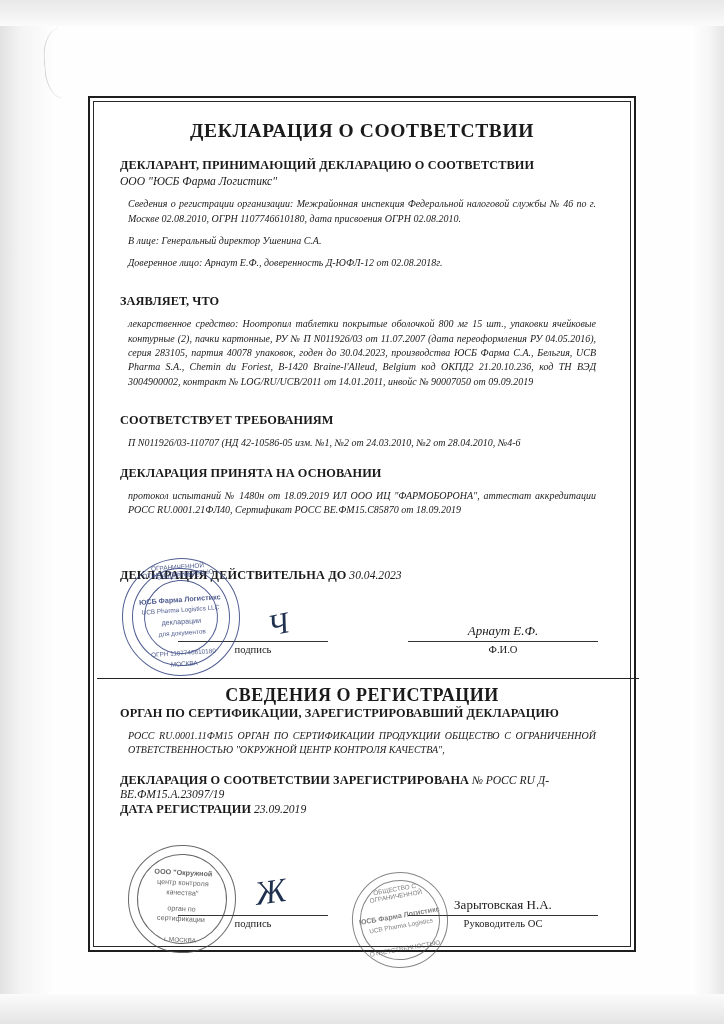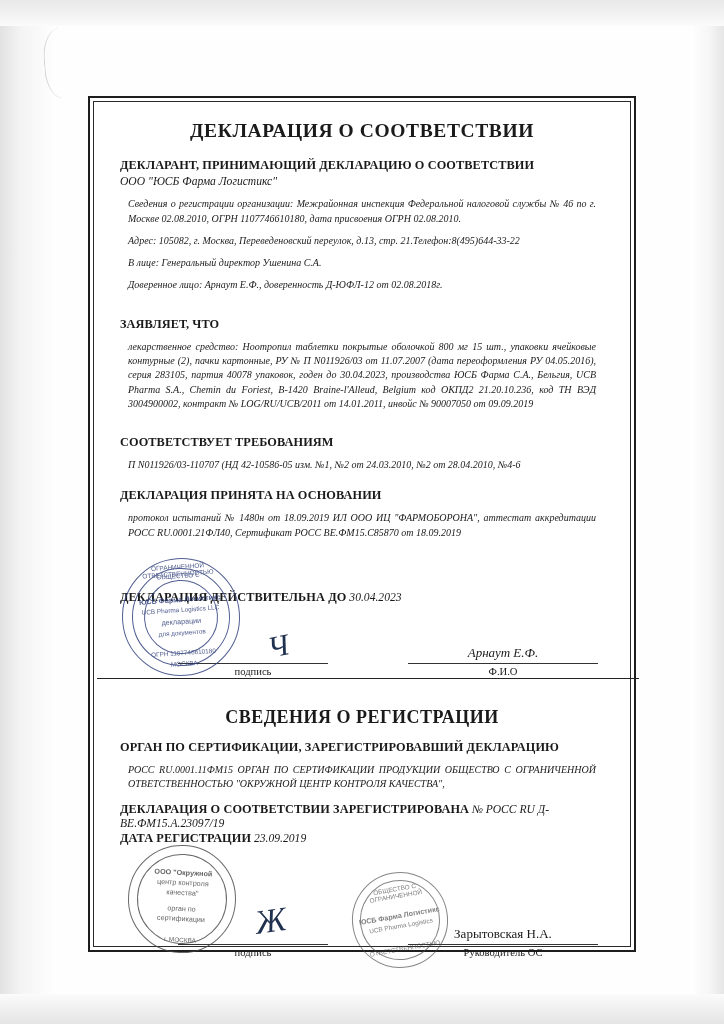--- a/index.html
+++ b/index.html
@@ -151,21 +151,21 @@
     font-style: italic;
     text-align: center;
   }
 
   .reg-title {
     text-align: center;
     font-size: 18px;
     font-weight: bold;
     letter-spacing: .5px;
     margin-top: 14px;
-    margin-bottom: 12px;
+    margin-bottom: 0;
   }
 
   
   .stamp {
     position: absolute;
     border-radius: 50%;
     pointer-events: none;
   }
   .stamp .ring-outer, .stamp .ring-inner {
     position: absolute;
@@ -210,21 +210,20 @@
 
   <div class="doc-frame">
     <div class="doc-inner">
 
       <div class="section">
         <div class="main-title">ДЕКЛАРАЦИЯ О СООТВЕТСТВИИ</div>
 
         <div class="block-head">ДЕКЛАРАНТ, ПРИНИМАЮЩИЙ ДЕКЛАРАЦИЮ О СООТВЕТСТВИИ</div>
         <div class="line">ООО "ЮСБ Фарма Логистикс"</div>
         <div class="para">Сведения о регистрации организации: Межрайонная инспекция Федеральной налоговой службы № 46 по г. Москве 02.08.2010, ОГРН 1107746610180, дата присвоения ОГРН 02.08.2010.</div>
-        <div class="para">Адрес: 105082, г. Москва, Переведеновский переулок, д.13, стр. 21.Телефон:8(495)644-33-22</div>
         <div class="para">В лице: Генеральный директор Ушенина С.А.</div>
         <div class="para">Доверенное лицо: Арнаут Е.Ф., доверенность Д-ЮФЛ-12 от 02.08.2018г.</div>
 
         <div class="spacer-16"></div>
 
         <div class="block-head">ЗАЯВЛЯЕТ, ЧТО</div>
         <div class="para">лекарственное средство: Ноотропил таблетки покрытые оболочкой 800 мг 15 шт., упаковки ячейковые контурные (2), пачки картонные, РУ № П N011926/03 от 11.07.2007 (дата переоформления РУ 04.05.2016), серия 283105, партия 40078 упаковок, годен до 30.04.2023, производства ЮСБ Фарма С.А., Бельгия, UCB Pharma S.A., Chemin du Foriest, B-1420 Braine-l'Alleud, Belgium код ОКПД2 21.20.10.236, код ТН ВЭД 3004900002, контракт № LOG/RU/UCB/2011 от 14.01.2011, инвойс № 90007050 от 09.09.2019</div>
 
         <div class="spacer-16"></div>
 
@@ -259,21 +258,21 @@
       </div>
 
       <div class="divider" style="top:576px;"></div>
 
       <div class="section" style="margin-top:8px;">
         <div class="reg-title">СВЕДЕНИЯ О РЕГИСТРАЦИИ</div>
 
         <div class="block-head">ОРГАН ПО СЕРТИФИКАЦИИ, ЗАРЕГИСТРИРОВАВШИЙ ДЕКЛАРАЦИЮ</div>
         <div class="para" style="font-style:italic;">РОСС RU.0001.11ФМ15 ОРГАН ПО СЕРТИФИКАЦИИ ПРОДУКЦИИ ОБЩЕСТВО С ОГРАНИЧЕННОЙ ОТВЕТСТВЕННОСТЬЮ "ОКРУЖНОЙ ЦЕНТР КОНТРОЛЯ КАЧЕСТВА",</div>
 
-        <div style="font-size:11.6px; margin-top:10px;">
+        <div style="font-size:11.6px; margin-top:16px;">
           <span class="block-head" style="display:inline;">ДЕКЛАРАЦИЯ О СООТВЕТСТВИИ ЗАРЕГИСТРИРОВАНА</span>
           <span style="font-style:italic;">№ РОСС RU Д-BE.ФМ15.А.23097/19</span>
         </div>
         <div style="font-size:11.6px; margin-top:1px;">
           <span class="block-head" style="display:inline;">ДАТА РЕГИСТРАЦИИ</span>
           <span style="font-style:italic;">23.09.2019</span>
         </div>
 
         <div class="sig-row" style="height:90px; margin-top:54px;">
           <div class="sig-line" style="left:58px; top:44px; width:150px;"></div>

